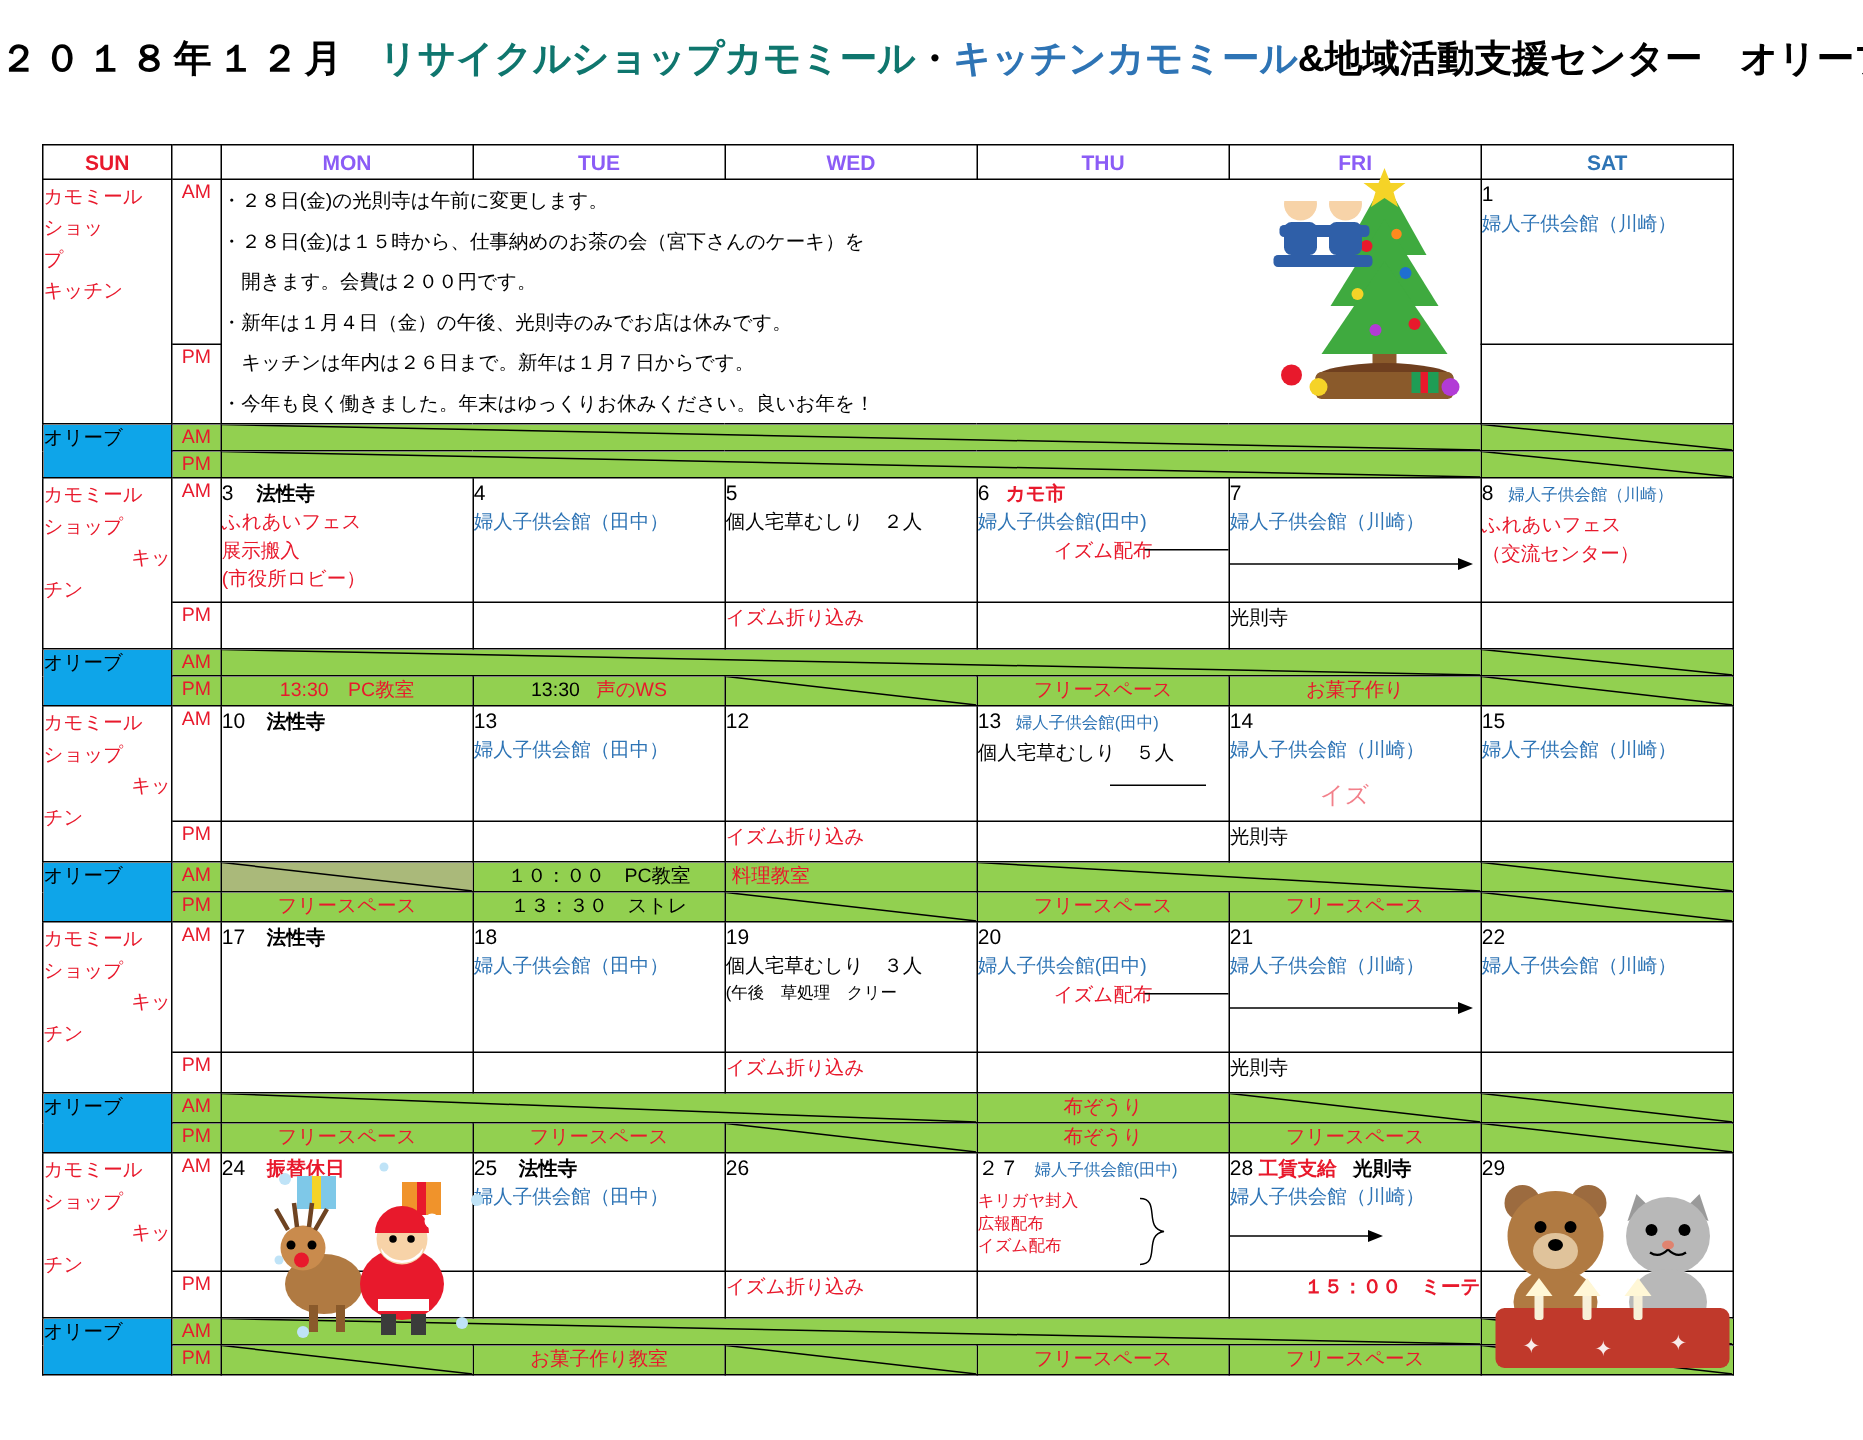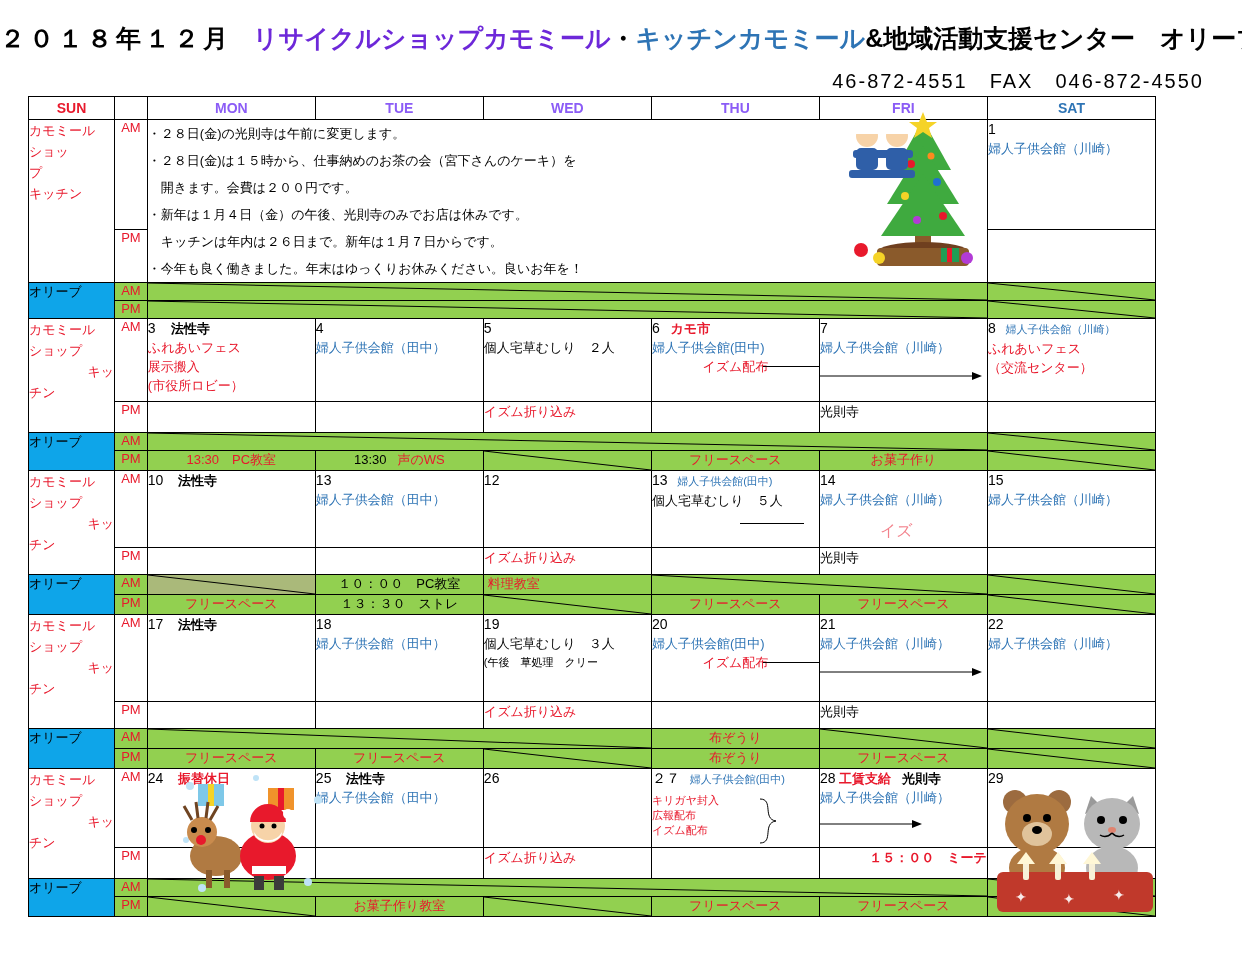--- a/index.html
+++ b/index.html
@@ -13,21 +13,21 @@
   .page{position:relative;width:1242px;height:960px;}
 
   
   .hdr{
     position:absolute;left:0;top:22px;width:1242px;
     text-align:center;
     font-size:25px;font-weight:bold;letter-spacing:0px;
     white-space:nowrap;
   }
   .hdr .ym{color:#000;letter-spacing:4px;font-family:Liberation Mono, monospace;}
-  .hdr .red{color:#6d28d9;font-family:Liberation Serif, serif;}
+  .hdr .red{color:#0f766e;font-family:Liberation Serif, serif;}
   .hdr .blue{color:#2e74b5;}
   .hdr .blk{color:#000;}
   .phone{
     position:absolute;right:38px;top:68px;
     font-size:20px;letter-spacing:2px;font-weight:normal;color:#000;
     white-space:nowrap;
   }
 
   
   table.cal{
@@ -130,21 +130,20 @@
 </style>
 </head>
 <body>
 
 <div class="page">
 
   <div class="hdr">
     <span class="ym">２０１８年１２月</span>
     <span>&nbsp;&nbsp;</span><span class="red">リサイクルショップカモミール</span><span class="blk">・</span><span class="blue">キッチンカモミール</span><span class="blk">&amp;地域活動支援センター　オリーブ</span>
   </div>
-  <div class="phone">46-872-4551　FAX　046-872-4550</div>
 
   <table class="cal">
     <colgroup>
       <col class="c-label">
         <col class="c-ampm">
       <col class="c-day">
         <col class="c-day">
         <col class="c-day">
         <col class="c-day">
         <col class="c-day">

